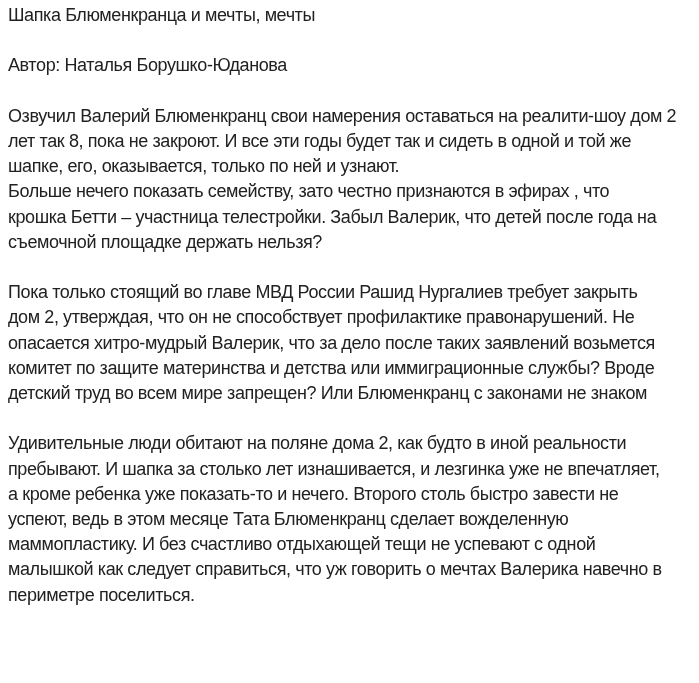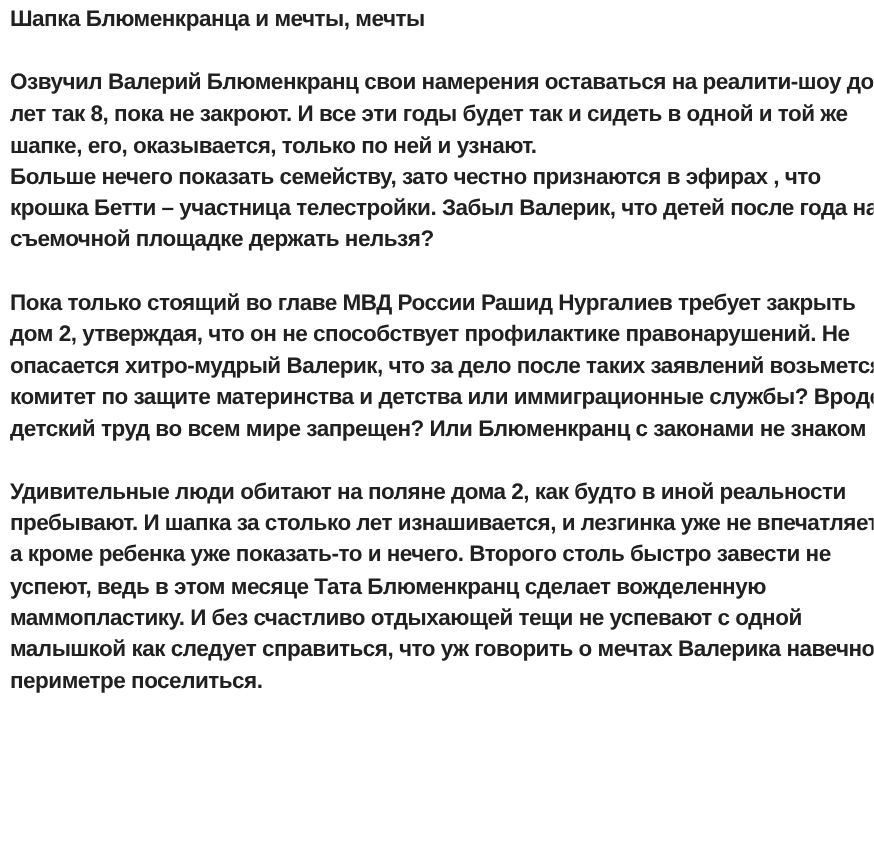--- a/index.html
+++ b/index.html
@@ -18,30 +18,31 @@
     color: var(--text, #212121);
     font-family: "Liberation Sans", sans-serif;
     font-size: 18px;
     line-height: 25.2px;
     letter-spacing: -0.4px;
   }
   .block {
     margin: 0 0 25.2px 0;
     white-space: pre;           
     font: inherit;
-    font-weight: 700;
+    font-weight: 400;
     text-align: left;
   }
 </style>
 </head>
 <body>
 
 <div class="page">
   <h1 class="block">Шапка Блюменкранца и мечты, мечты</h1>
 
+  <p class="block">Автор: Наталья Борушко-Юданова</p>
 
   <p class="block">Озвучил Валерий Блюменкранц свои намерения оставаться на реалити-шоу дом 2
 лет так 8, пока не закроют. И все эти годы будет так и сидеть в одной и той же
 шапке, его, оказывается, только по ней и узнают.
 Больше нечего показать семейству, зато честно признаются в эфирах , что
 крошка Бетти – участница телестройки. Забыл Валерик, что детей после года на
 съемочной площадке держать нельзя?</p>
 
   <p class="block">Пока только стоящий во главе МВД России Рашид Нургалиев требует закрыть
 дом 2, утверждая, что он не способствует профилактике правонарушений. Не

